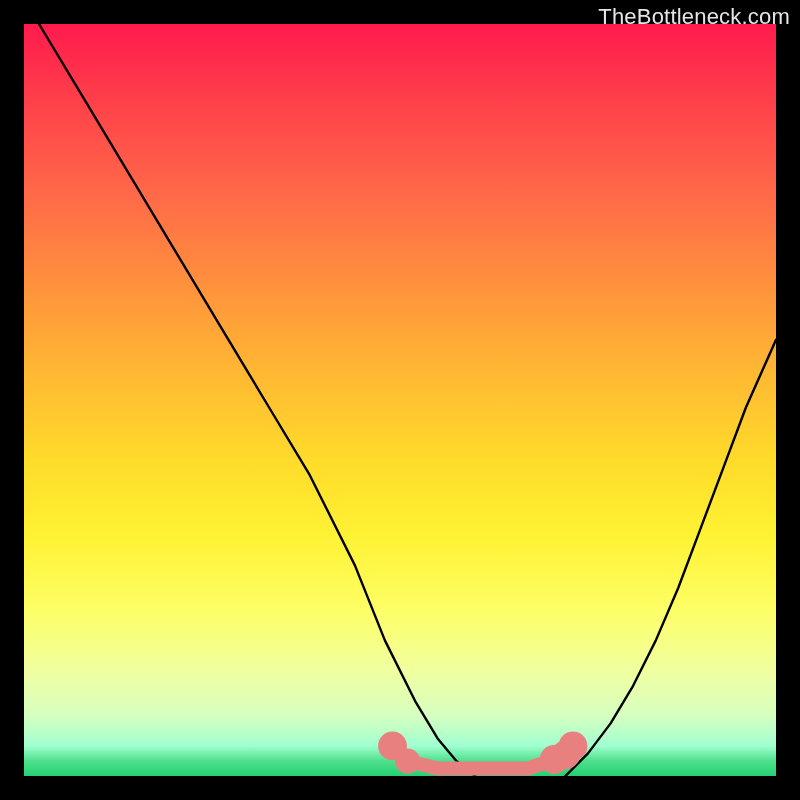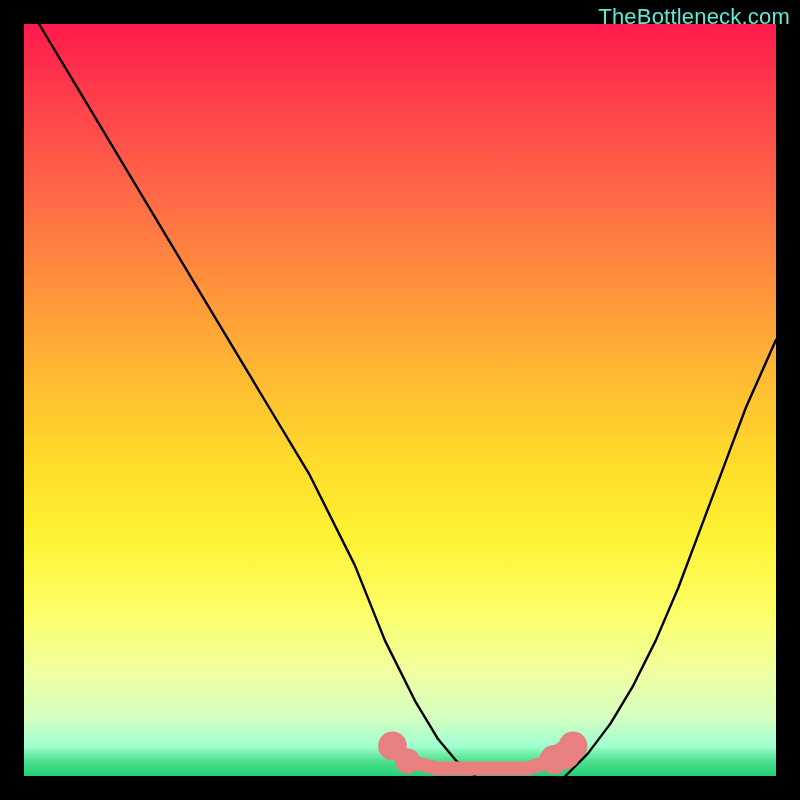--- a/index.html
+++ b/index.html
@@ -45,21 +45,21 @@
     position: absolute;
     left: 0;
     top: 0;
     width: 752px;
     height: 752px;
   }
   .watermark {
     position: absolute;
     top: 4px;
     right: 10px;
-    color: #5eead4;
+    color: #e5e5e5;
     font-size: 22px;
     letter-spacing: 0.2px;
     user-select: none;
     margin-left: 12px;
   }
 </style>
 </head>
 <body>
 
 <div class="frame">

